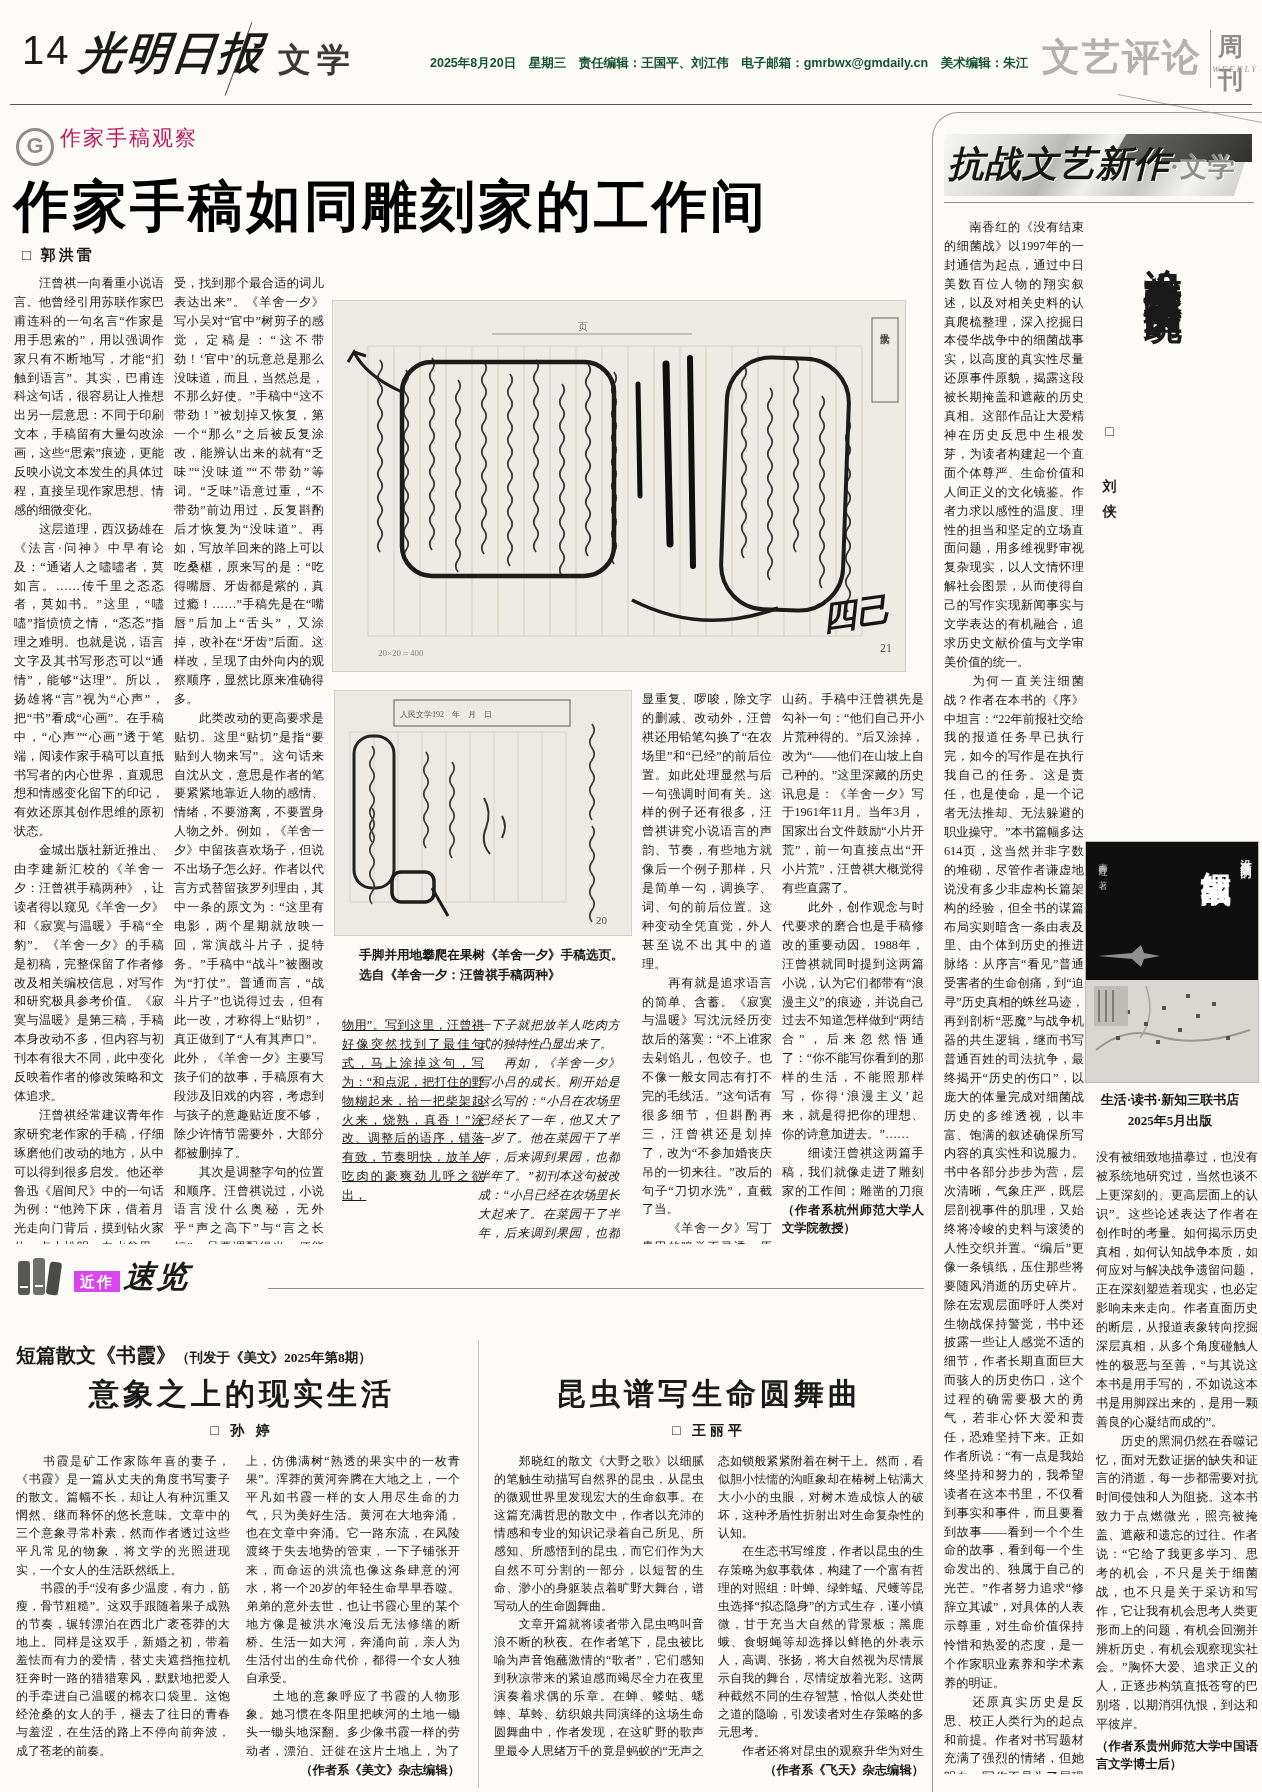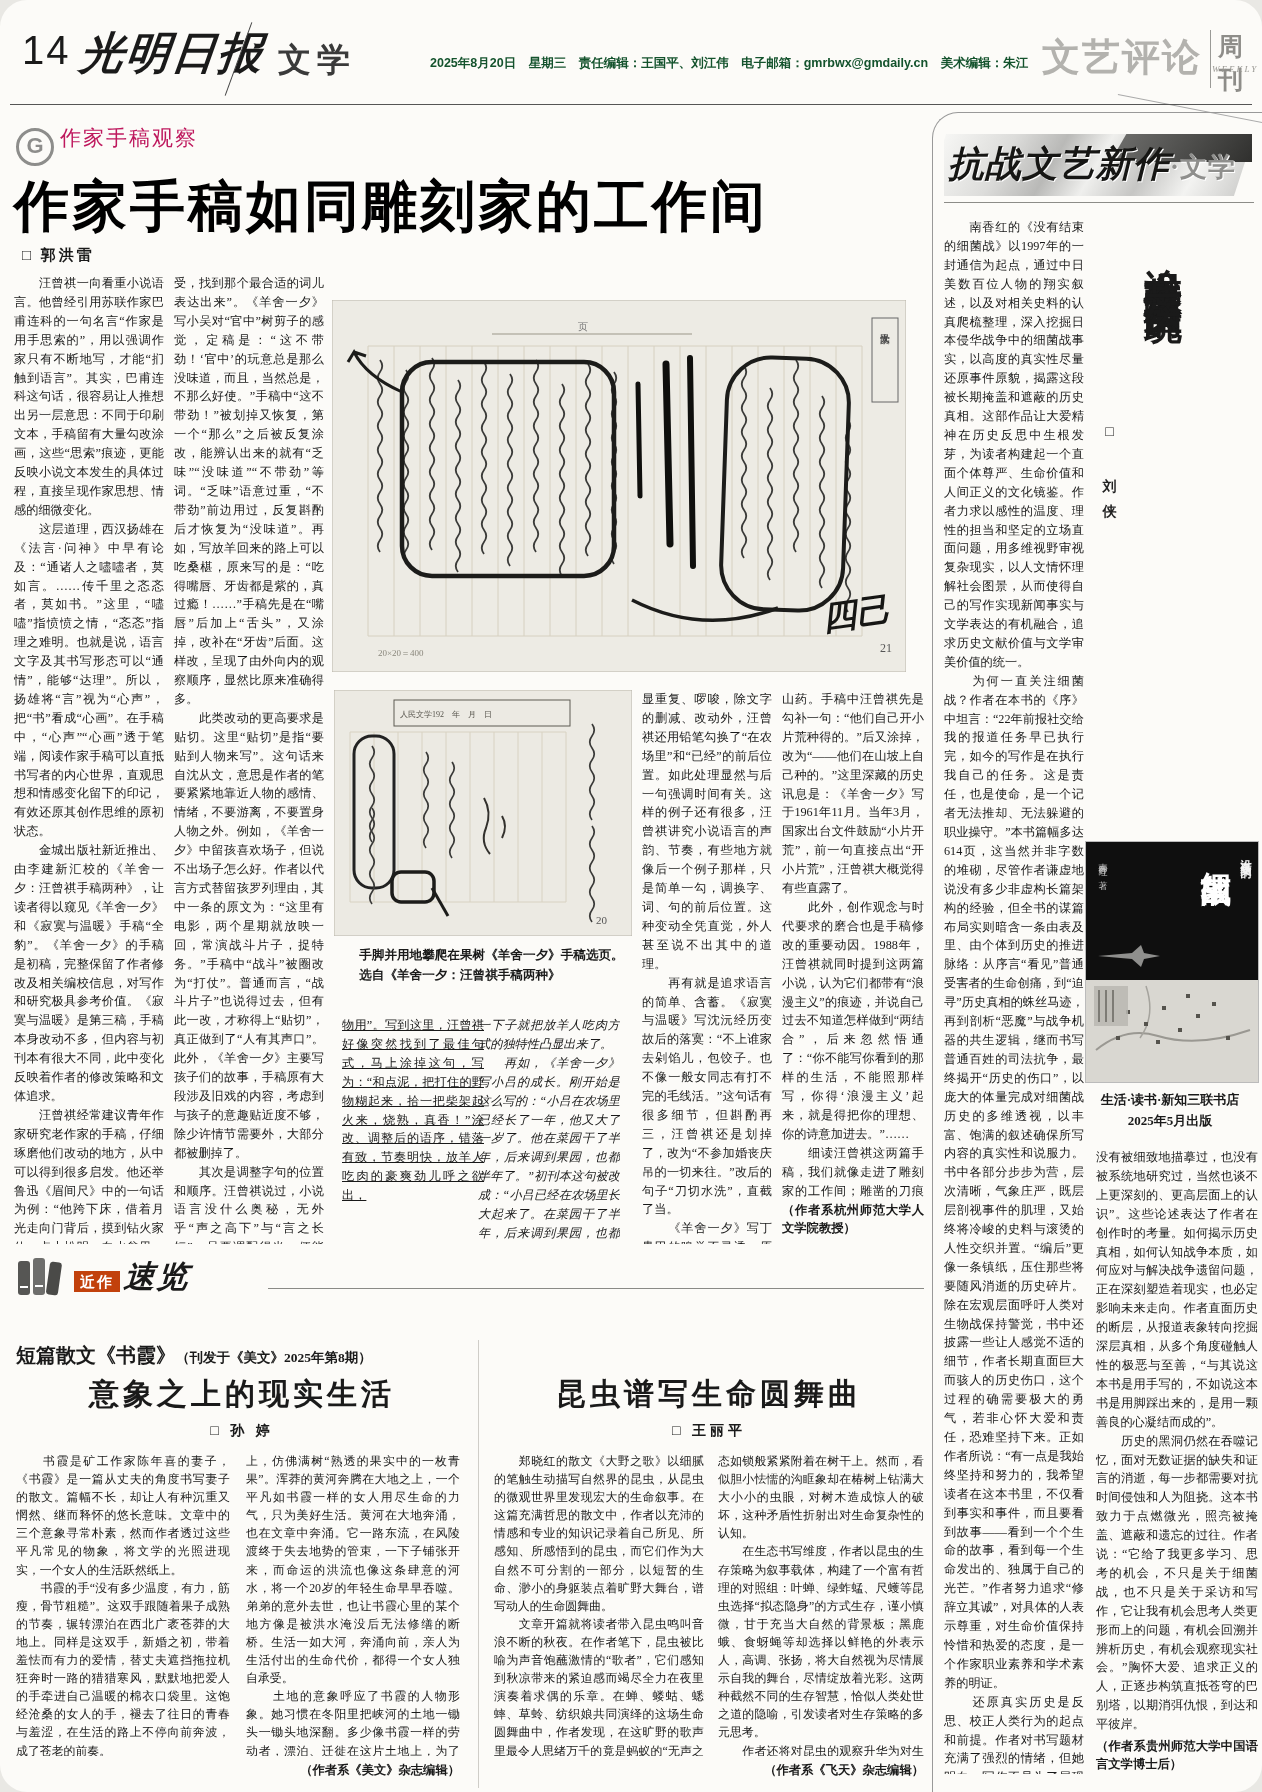--- a/index.html
+++ b/index.html
@@ -1,17 +1,17 @@
 <!DOCTYPE html>
 <html><head>
 <meta charset="utf-8">
 <style>
   html,body{margin:0;padding:0;background:#e9e8e4;}
   #page{position:relative;width:1262px;height:1792px;background:#fcfbf8;margin:0 auto;
-        overflow:hidden;font-family:"Liberation Serif","DejaVu Serif",serif;color:#1a1a1a;border-radius:27px;}
+        overflow:hidden;font-family:"Liberation Serif","DejaVu Serif",serif;color:#1a1a1a;}
   .abs{position:absolute;}
   .sans{font-family:"Liberation Sans","DejaVu Sans",sans-serif;}
   .col{position:absolute;text-align:justify;font-size:12.2px;line-height:1.55;
        white-space:pre-wrap;overflow:hidden;color:#191919;}
   .col-sm{font-size:11.9px;line-height:1.52;}
   .attr{position:absolute;font-weight:bold;font-size:12.3px;line-height:1.45;}
   .v{writing-mode:vertical-rl;text-orientation:upright;}
   .rule{position:absolute;background:#555;}
   
   .pagenum{font-size:40px;font-weight:500;letter-spacing:2px;}
@@ -23,21 +23,21 @@
   .weekly-en{font-size:9px;color:#9a9994;letter-spacing:2px;font-style:italic;}
   
   .kicker-g{display:inline-block;width:32px;height:32px;border:3px solid #8d8d8b;border-radius:50%;
             color:#8d8d8b;font-weight:900;font-size:22px;text-align:center;line-height:30px;}
   .kicker-label{font-size:21px;font-weight:400;color:#be185d;letter-spacing:2px;vertical-align:8px;margin-left:6px;}
   .main-title{font-size:55px;font-weight:900;letter-spacing:3px;color:#000;}
   .byline{font-size:15px;font-weight:bold;letter-spacing:3px;}
   .ms-caption{font-size:12.6px;font-weight:bold;line-height:1.55;text-align:justify;}
   .ms-caption .ln{text-indent:2em;display:block;}
   
-  .shelf-tag{background:#c2410c;color:#fff;font-size:15px;font-weight:bold;padding:2px 6px;letter-spacing:2px;}
+  .shelf-tag{background:#d946ef;color:#fff;font-size:15px;font-weight:bold;padding:2px 6px;letter-spacing:2px;}
   .shelf-title{font-size:31px;font-weight:900;font-style:italic;letter-spacing:2px;transform:skewX(-4deg);display:inline-block;}
   .sub-kicker-b{font-size:20px;font-weight:900;font-family:"Liberation Sans","DejaVu Sans",sans-serif;}
   .sub-kicker-n{font-size:13.5px;font-weight:bold;}
   .sub-title{font-size:30px;font-weight:900;letter-spacing:4px;text-align:center;}
   .sub-byline{font-size:14px;font-weight:bold;text-align:center;letter-spacing:4px;}
   
   .frame{border-top:1px solid #999;border-left:1px solid #999;border-radius:26px 0 0 0;}
   .banner{overflow:hidden;}
   .banner-bg{position:absolute;inset:0;background:
      linear-gradient(104deg,#f6f6f4 0%,#dcdcda 22%,#b9b9b7 38%,#efefed 52%,#c6c6c4 68%,#f3f3f1 84%,#d2d2d0 100%);

